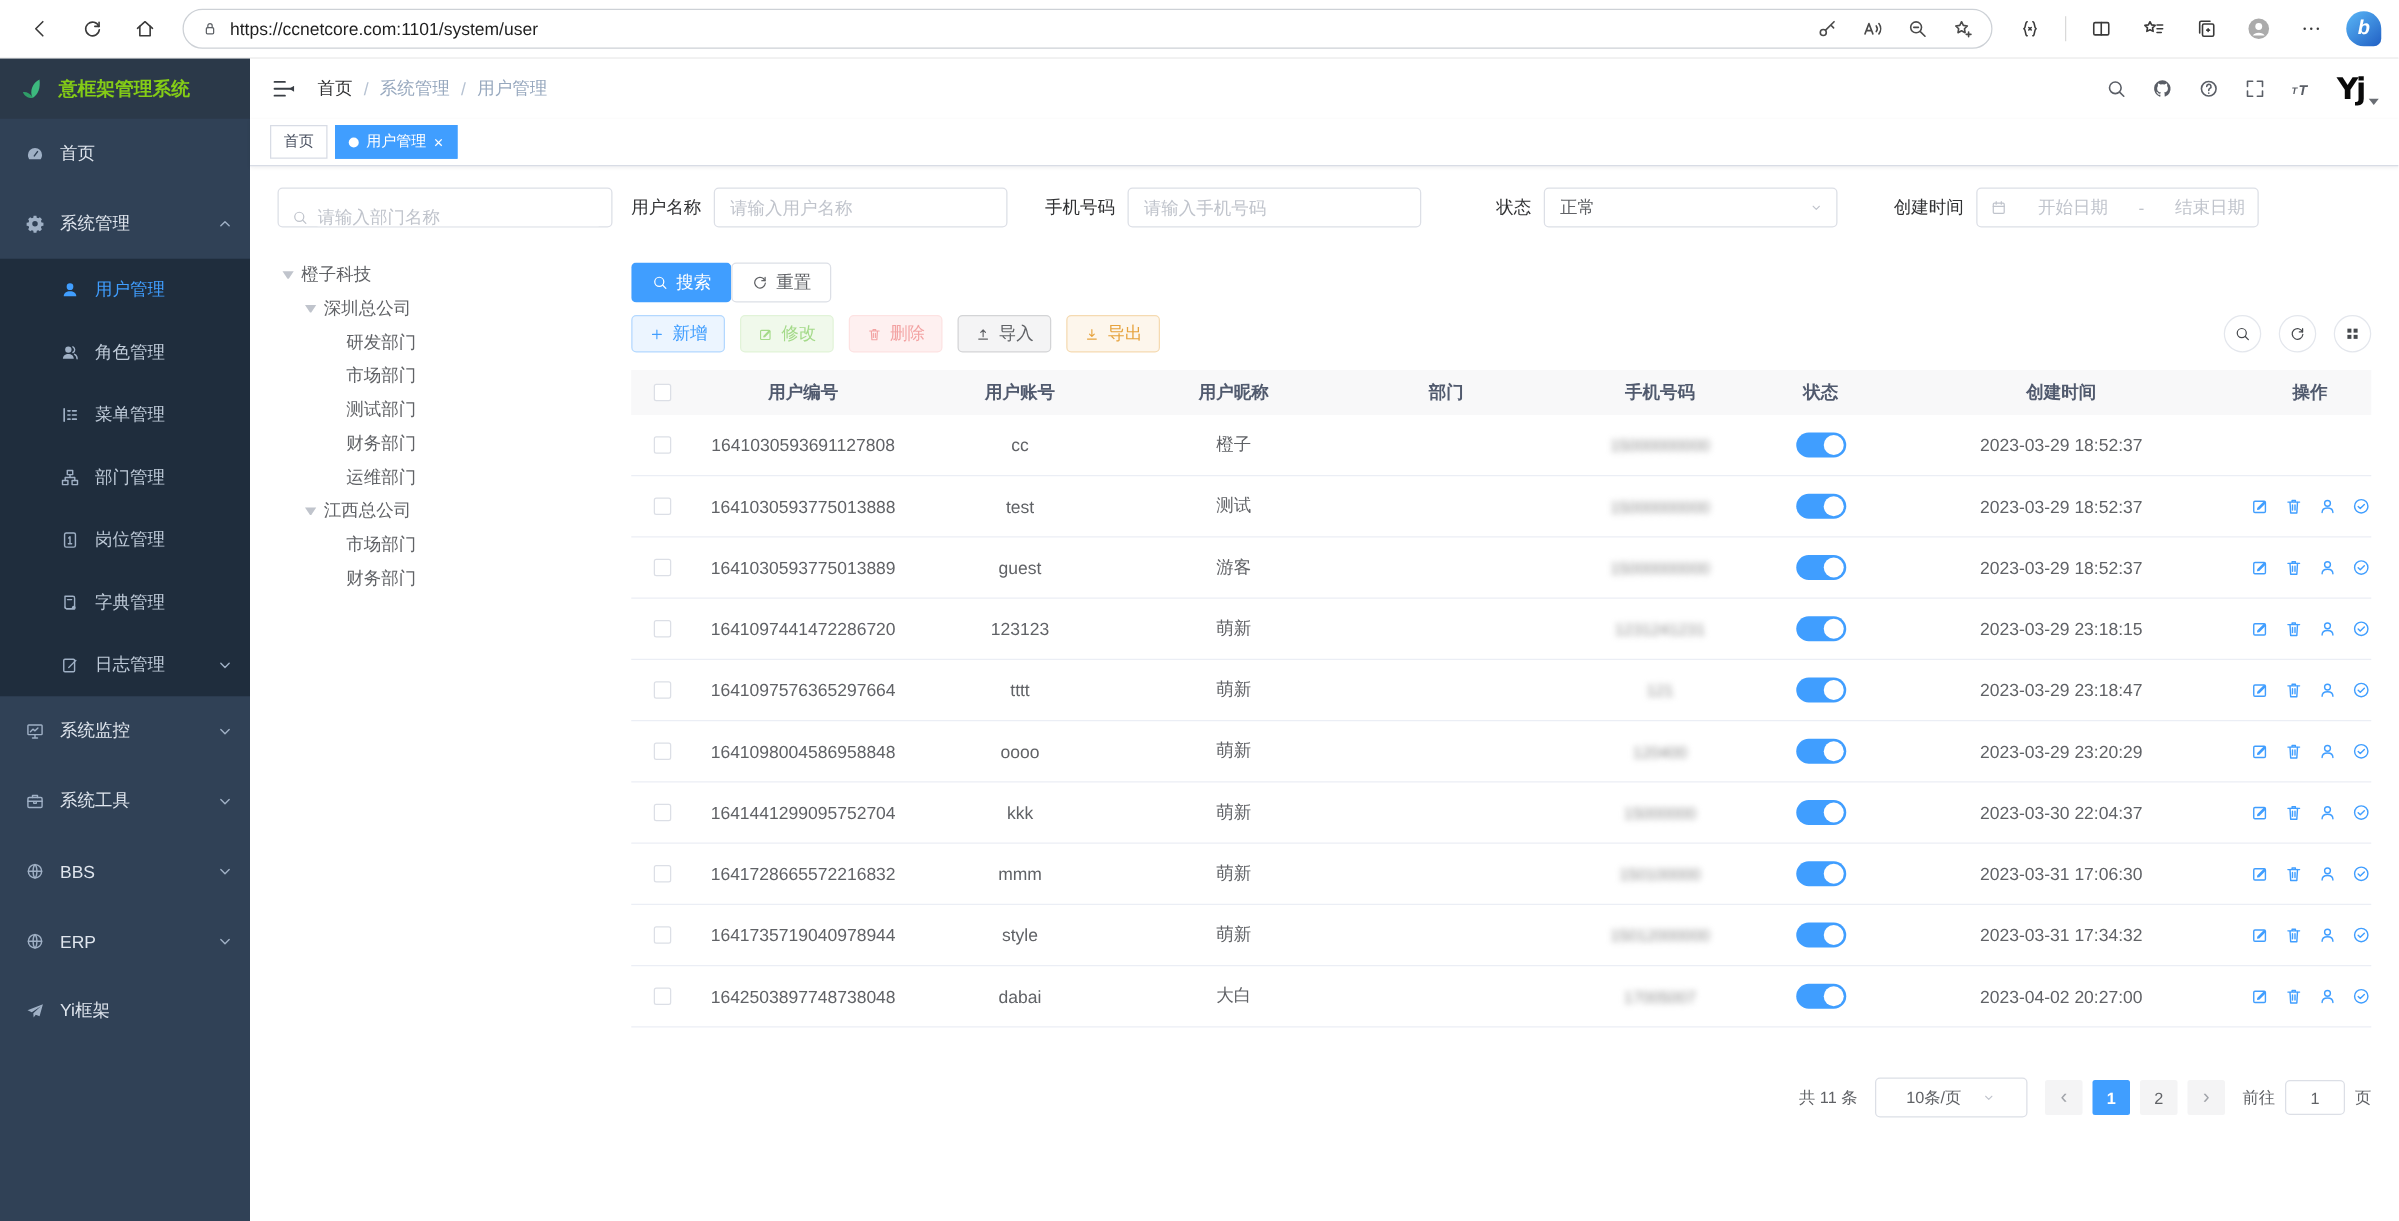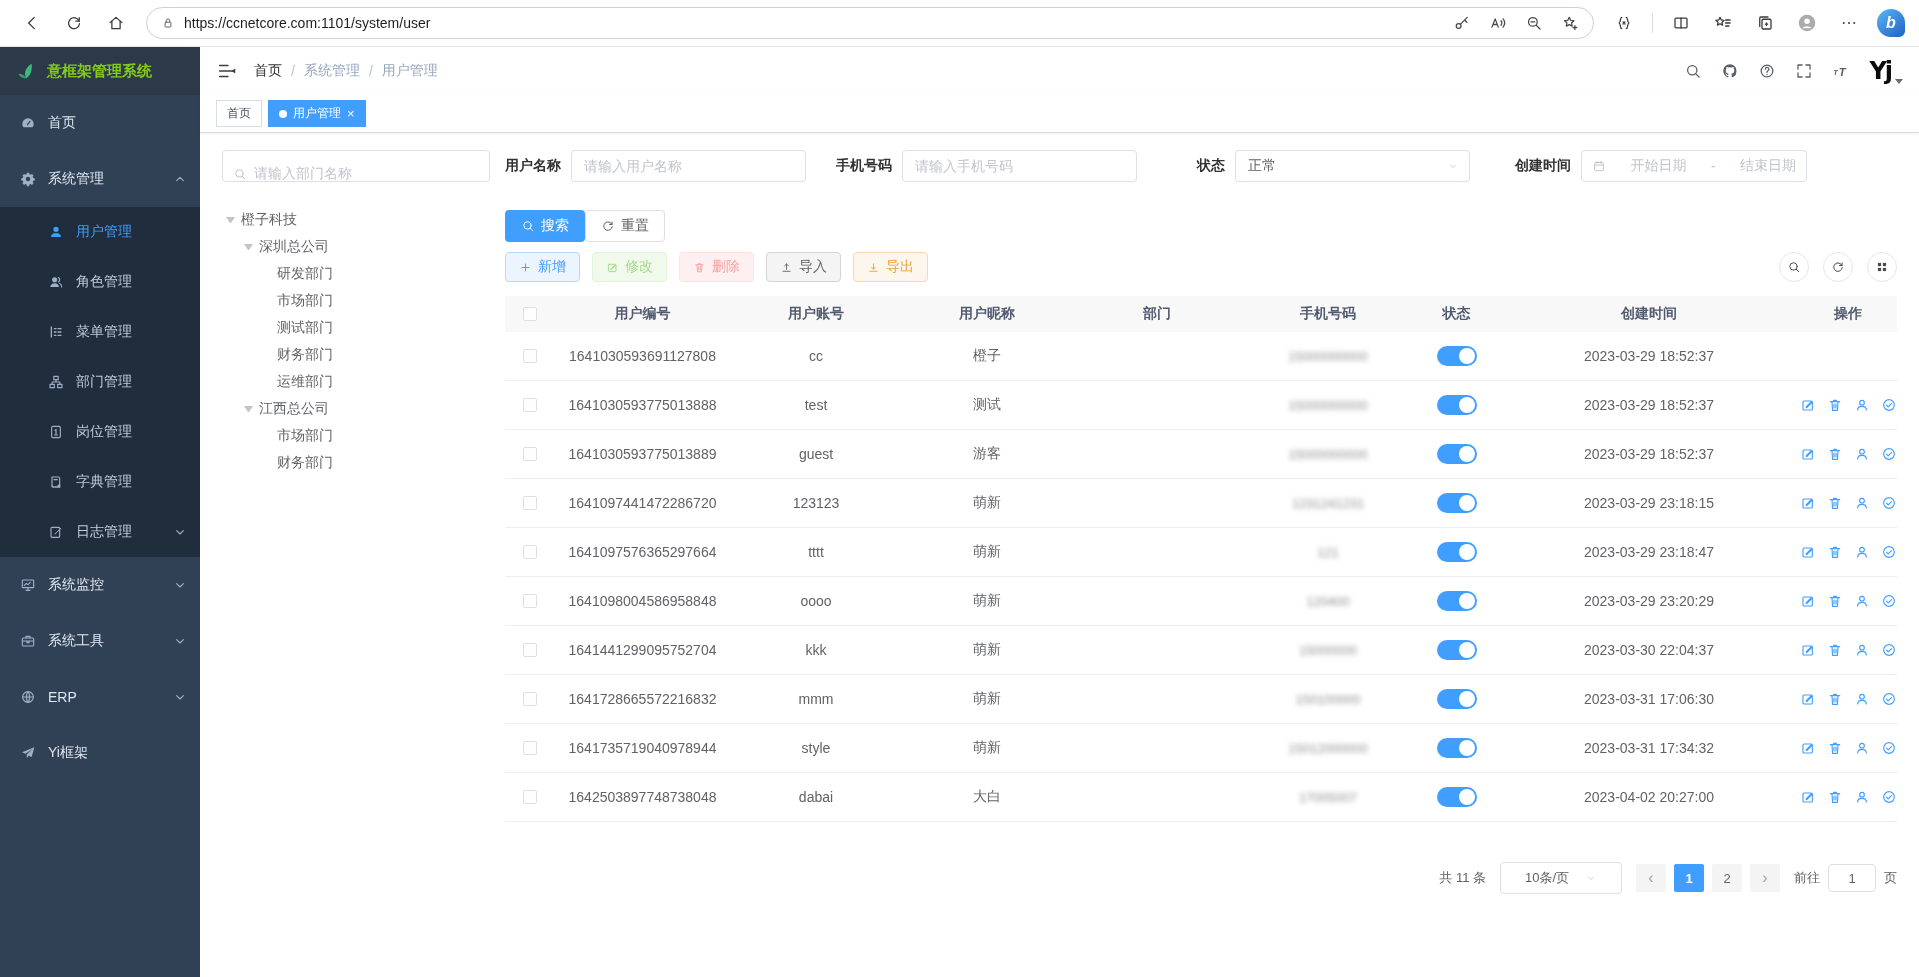--- a/index.html
+++ b/index.html
@@ -56,21 +56,21 @@
   .dept-search input{border:none;outline:none;flex:1;font-size:14px;color:#606266;font-family:inherit}
   .dept-search input::placeholder{color:#c0c4cc}
   .tree{margin-top:24px;font-size:14px;color:#606266}
   .tnode{height:27px;display:flex;align-items:center;gap:6px;cursor:pointer}
   .caret{width:0;height:0;border-left:4.5px solid transparent;border-right:4.5px solid transparent;border-top:6px solid #c0c4cc;flex:0 0 9px}
   .caret.hidden{visibility:hidden}
   .l0{padding-left:4px}.l1{padding-left:22px}.l2{padding-left:40px}
 
   .right-panel{flex:1;display:flex;flex-direction:column;min-width:0}
   .filter-row{display:flex;align-items:center;height:32px}
-  .flabel{font-size:14px;font-weight:bold;color:#303133;margin-right:10px;white-space:nowrap}
+  .flabel{font-size:14px;font-weight:normal;color:#303133;margin-right:10px;white-space:nowrap}
   .inp{width:235px;height:32px;border:1px solid #dcdfe6;border-radius:4px;display:flex;align-items:center;padding:0 12px;gap:6px}
   .inp input{border:none;outline:none;width:100%;font-size:14px;color:#606266;font-family:inherit}
   .inp input::placeholder{color:#c0c4cc}
   .sel{width:235px;height:32px;border:1px solid #dcdfe6;border-radius:4px;display:flex;align-items:center;padding:0 10px 0 12px;justify-content:space-between;cursor:pointer}
   .selval{font-size:14px;color:#606266}
   .sel .ic{color:#c0c4cc}
   .daterange{width:226px;height:32px;border:1px solid #dcdfe6;border-radius:4px;display:flex;align-items:center;padding:0 10px;gap:8px;color:#c0c4cc;font-size:14px;justify-content:space-between}
   .mr30{margin-right:30px}.mr60{margin-right:60px}.mr45{margin-right:45px}
 
   .btn-row{margin-top:28px;display:flex;}
@@ -355,20 +355,34 @@
           </i>
       </div>
       <div class="mi">
         <i class="ic">
             <svg viewBox="0 0 24 24" xmlns="http://www.w3.org/2000/svg">
               <rect x="3.5" y="7.5" width="17" height="12" rx="1.5"></rect>
               <path d="M9 7.5V5h6v2.5M3.5 12h17M10.5 12v2.5h3V12"></path>
             </svg>
           </i>
         <span>系统工具</span>
+        <i class="ic chev">
+            <svg viewBox="0 0 24 24" xmlns="http://www.w3.org/2000/svg">
+              <path d="M7 10l5 5 5-5"></path>
+            </svg>
+          </i>
+      </div>
+      <div class="mi">
+        <i class="ic">
+            <svg viewBox="0 0 24 24" xmlns="http://www.w3.org/2000/svg">
+              <circle cx="12" cy="12" r="8"></circle>
+              <path d="M4 12h16M12 4c3 2.5 3 13.5 0 16M12 4c-3 2.5-3 13.5 0 16"></path>
+            </svg>
+          </i>
+        <span>BBS</span>
         <i class="ic chev">
             <svg viewBox="0 0 24 24" xmlns="http://www.w3.org/2000/svg">
               <path d="M7 10l5 5 5-5"></path>
             </svg>
           </i>
       </div>
       <div class="mi">
         <i class="ic">
             <svg viewBox="0 0 24 24" xmlns="http://www.w3.org/2000/svg">
               <circle cx="12" cy="12" r="8"></circle>

